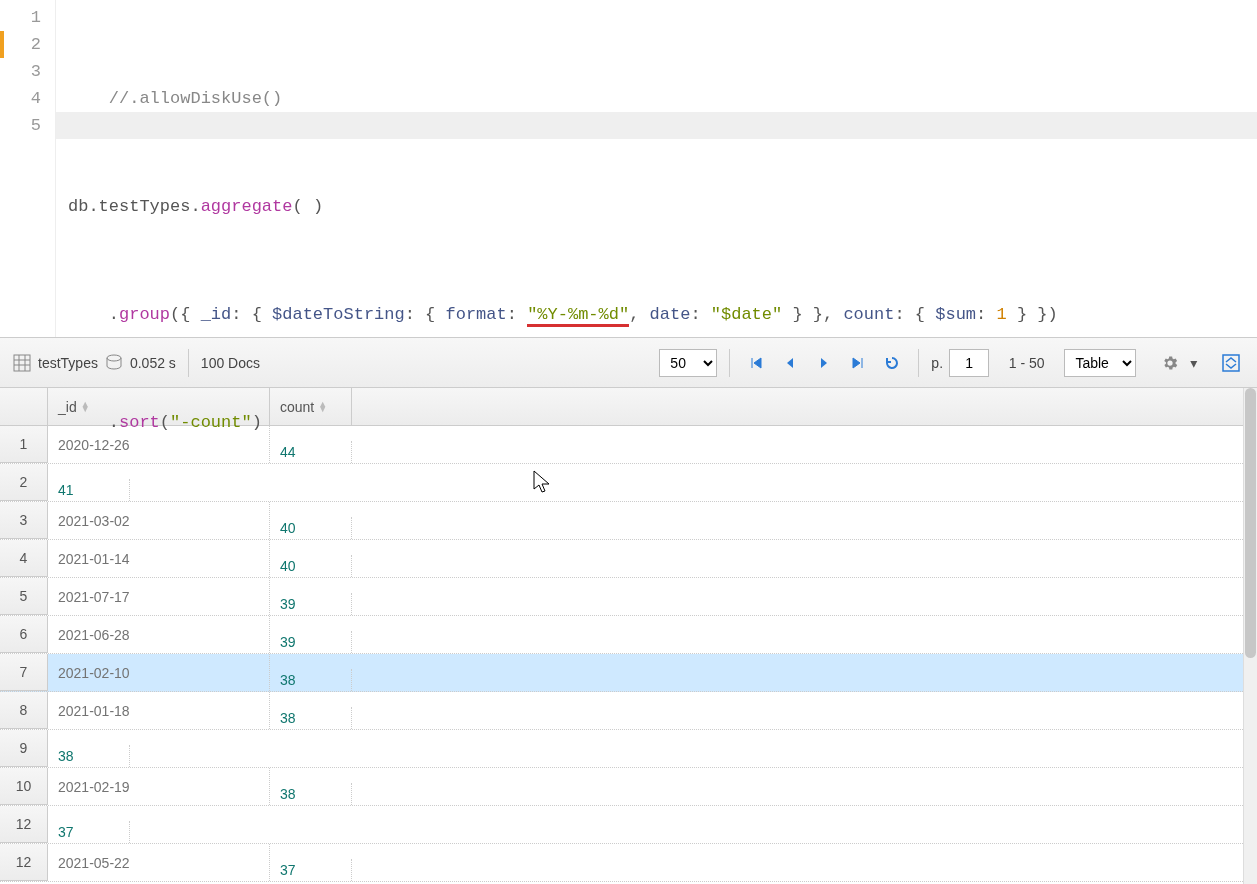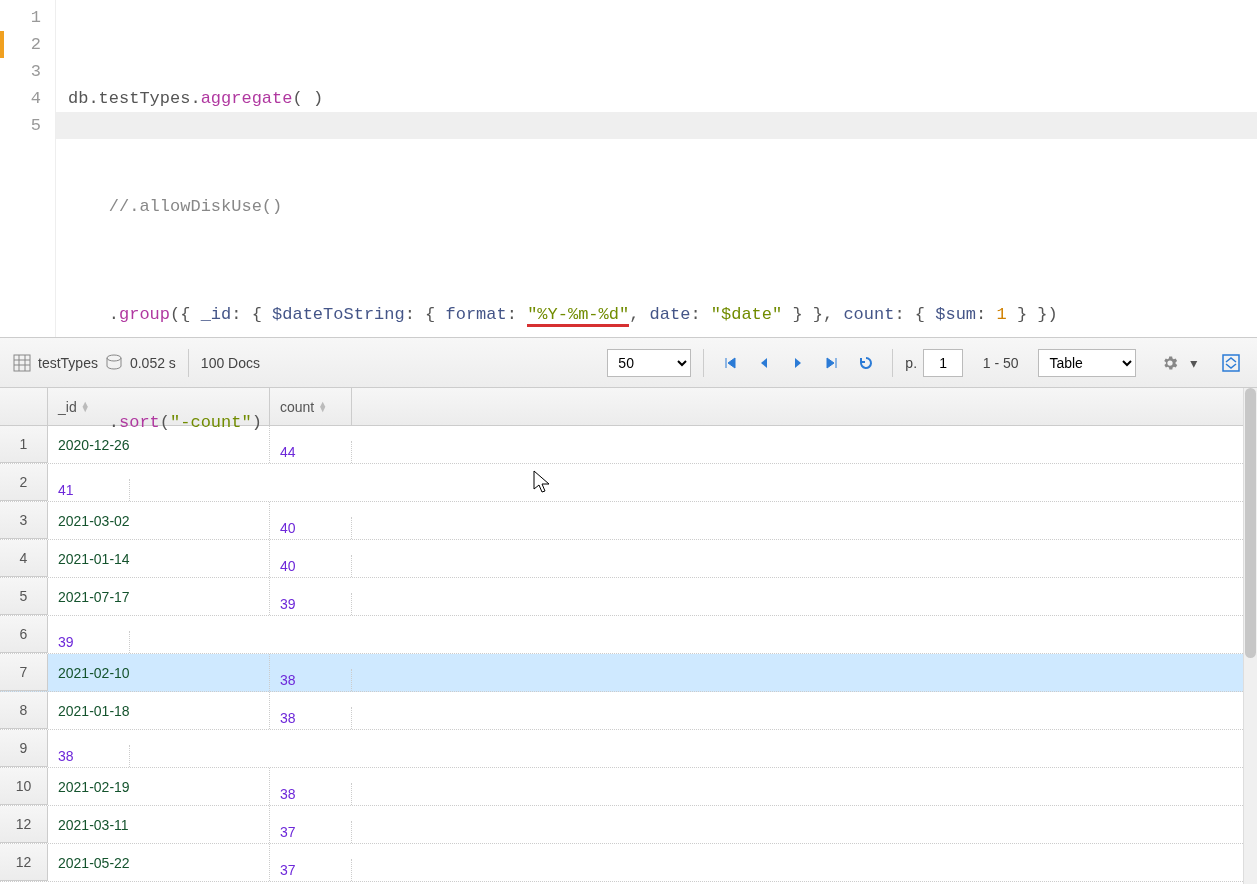--- a/index.html
+++ b/index.html
@@ -108,21 +108,21 @@
   }
   .tb-label { color: #444; }
   .spacer { flex: 1; }
   select.tb-select, input.tb-input {
     font-size: 14px;
     padding: 3px 6px;
     border: 1px solid #bbb;
     background: #fff;
     height: 28px;
   }
-  select.tb-select { padding-right: 32px; }
+  select.tb-select { padding-right: 6px; }
   input.tb-input { width: 40px; text-align: center; }
   .nav-btn {
     width: 28px; height: 28px;
     display: inline-flex; align-items: center; justify-content: center;
     cursor: pointer;
     color: #2b7bd6;
     font-size: 14px;
   }
   .gear-btn, .expand-btn {
     width: 28px; height: 28px;
@@ -190,29 +190,29 @@
     border-right: 1px solid #ccc;
     color: #555;
     border-bottom: 1px solid #ccc;
   }
   .td-id {
     width: 222px;
     display: flex;
     align-items: center;
     padding: 0 10px;
     border-right: 1px dotted #ccc;
-    color: #14532d;
+    color: #737373;
   }
   .td-count {
     width: 82px;
     display: flex;
     align-items: center;
     padding: 0 10px;
     border-right: 1px dotted #ccc;
-    color: #6d28d9;
+    color: #0f766e;
     margin-top: 15px;
   }
 
   .vscrollbar {
     position: absolute;
     right: 0;
     top: 388px;
     width: 14px;
     height: 496px;
     background: #f0f0f0;
@@ -244,23 +244,23 @@
   <div class="line-highlight"></div>
   <div class="gutter" id="gutter">
       <div class="ln">1</div>
       <div class="ln">2</div>
       <div class="ln">3</div>
       <div class="ln">4</div>
       <div class="ln">5</div>
     </div>
   <div class="code-lines">
 
+    <div class="line">    <span class="tok-comment">//.allowDiskUse()</span></div>
+
     <div class="line"><span class="tok-ident">db</span><span class="tok-punc">.</span><span class="tok-ident">testTypes</span><span class="tok-punc">.</span><span class="tok-method">aggregate</span><span class="tok-punc">(</span><span class="tok-punc"> </span><span class="tok-punc">)</span></div>
-
-    <div class="line">    <span class="tok-comment">//.allowDiskUse()</span></div>
 
     <div class="line">    <span class="tok-punc">.</span><span class="tok-method">group</span><span class="tok-punc">(</span><span class="tok-punc">{</span> <span class="tok-key">_id</span><span class="tok-punc">:</span> <span class="tok-punc">{</span> <span class="tok-dollar">$dateToString</span><span class="tok-punc">:</span> <span class="tok-punc">{</span> <span class="tok-key">format</span><span class="tok-punc">:</span> <span class="tok-string underline-red">"%Y-%m-%d"</span><span class="tok-punc">,</span> <span class="tok-key">date</span><span class="tok-punc">:</span> <span class="tok-string">"$date"</span> <span class="tok-punc">}</span> <span class="tok-punc">}</span><span class="tok-punc">,</span> <span class="tok-key">count</span><span class="tok-punc">:</span> <span class="tok-punc">{</span> <span class="tok-dollar">$sum</span><span class="tok-punc">:</span> <span class="tok-num">1</span> <span class="tok-punc">}</span> <span class="tok-punc">}</span><span class="tok-punc">)</span></div>
 
     <div class="line">    <span class="tok-punc">.</span><span class="tok-method">sort</span><span class="tok-punc">(</span><span class="tok-string">"-count"</span><span class="tok-punc">)</span></div>
 
 
   </div>
 </div>
 
 <div class="toolbar">
@@ -381,20 +381,21 @@
           <div class="td-id">2021-01-14</div>
           <div class="td-count">40</div>
         </div>
         <div class="tr">
           <div class="td-rownum">5</div>
           <div class="td-id">2021-07-17</div>
           <div class="td-count">39</div>
         </div>
         <div class="tr">
           <div class="td-rownum">6</div>
+          <div class="td-id">2021-06-28</div>
           <div class="td-count">39</div>
         </div>
         <div class="tr row-hover">
           <div class="td-rownum">7</div>
           <div class="td-id">2021-02-10</div>
           <div class="td-count">38</div>
         </div>
         <div class="tr">
           <div class="td-rownum">8</div>
           <div class="td-id">2021-01-18</div>
@@ -404,21 +405,20 @@
           <div class="td-rownum">9</div>
           <div class="td-count">38</div>
         </div>
         <div class="tr">
           <div class="td-rownum">10</div>
           <div class="td-id">2021-02-19</div>
           <div class="td-count">38</div>
         </div>
         <div class="tr">
           <div class="td-rownum">12</div>
-          <div class="td-id">2021-03-11</div>
           <div class="td-count">37</div>
         </div>
         <div class="tr">
           <div class="td-rownum">12</div>
           <div class="td-id">2021-05-22</div>
           <div class="td-count">37</div>
         </div>
       </div>
   </div>
 </div>

